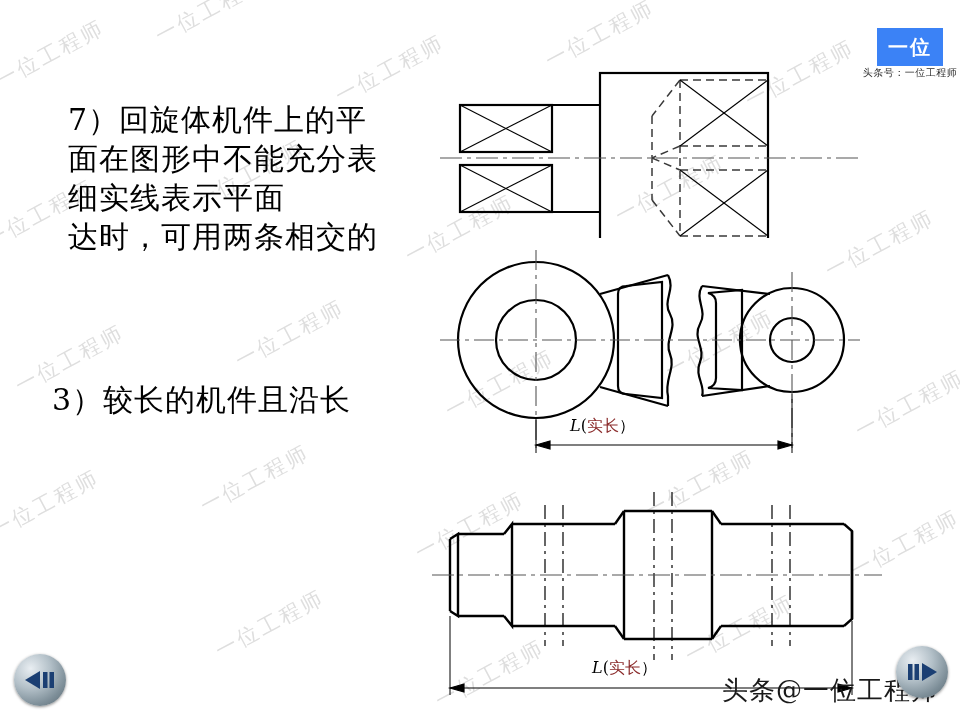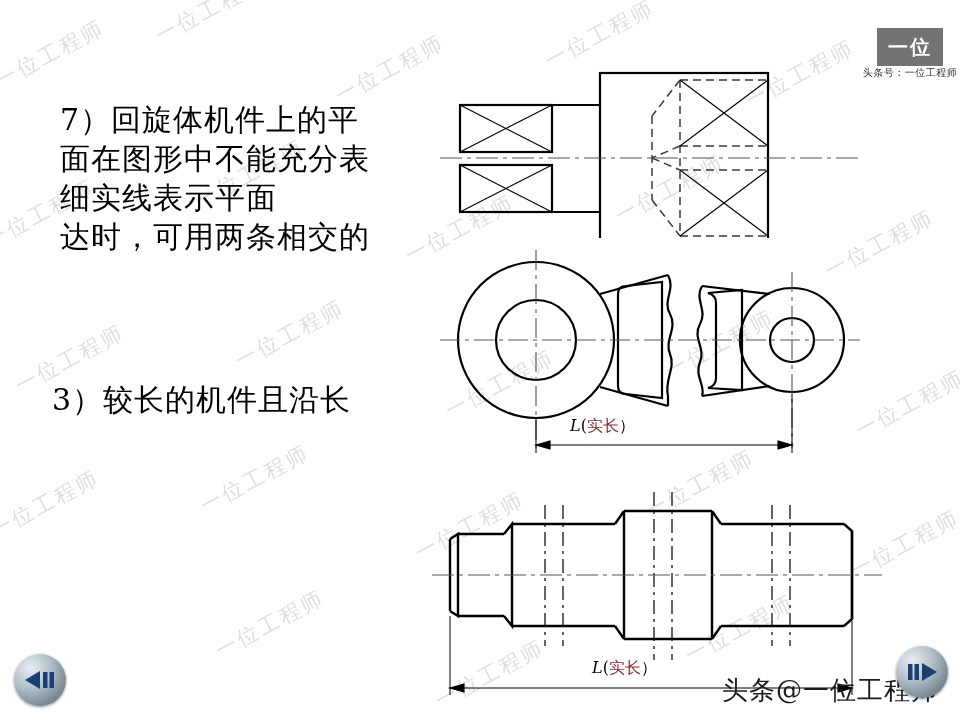--- a/index.html
+++ b/index.html
@@ -42,21 +42,21 @@
   .textblock {
     position: absolute;
     z-index: 4;
     color: #000000;
     font-family: "DejaVu Serif", "Liberation Serif", serif;
     font-size: 30px;
     line-height: 1.30;
     letter-spacing: 1px;
     width: 400px;
   }
-  #para7 { left: 60px; top: 100px; }
+  #para7 { left: 68px; top: 100px; }
   #para8 { left: 52px; top: 380px; }
   .textblock .ln { display: block; white-space: nowrap; }
 
   
   .drawing {
     position: absolute;
     z-index: 3;
   }
   #dwg-top    { left: 440px; top: 58px;  }
   #dwg-mid    { left: 440px; top: 248px; }
@@ -320,21 +320,21 @@
         <polygon points="420,208 406,204 406,212"></polygon>
       </g>
     </svg>
     
     <div style="position:absolute; left:160px; top:178px; font-family:'DejaVu Serif','Liberation Serif',serif; font-size:16px; white-space:nowrap;">
       <span style="font-style:italic; color:#000;">L</span><span style="color:#000;">(</span><span style="color:#8a2a2a;">实长</span><span style="color:#000;">）</span>
     </div>
   </div>
 
   <div id="logo-block">
-    <div id="logo-mark" style="background:#737373;">一位</div>
+    <div id="logo-mark" style="background:#3b82f6;">一位</div>
     <div id="logo-caption">头条号：一位工程师</div>
   </div>
 
   <div id="bottom-watermark">头条@一位工程师</div>
 
   <div class="navbtn" id="nav-prev">
     <svg width="34" height="20" viewBox="0 0 34 20">
       <polygon points="2,10 17,1 17,19" fill="#1b3f73"></polygon>
       <rect x="20" y="2" width="4.5" height="16" fill="#1b3f73"></rect>
       <rect x="26.5" y="2" width="4.5" height="16" fill="#1b3f73"></rect>

